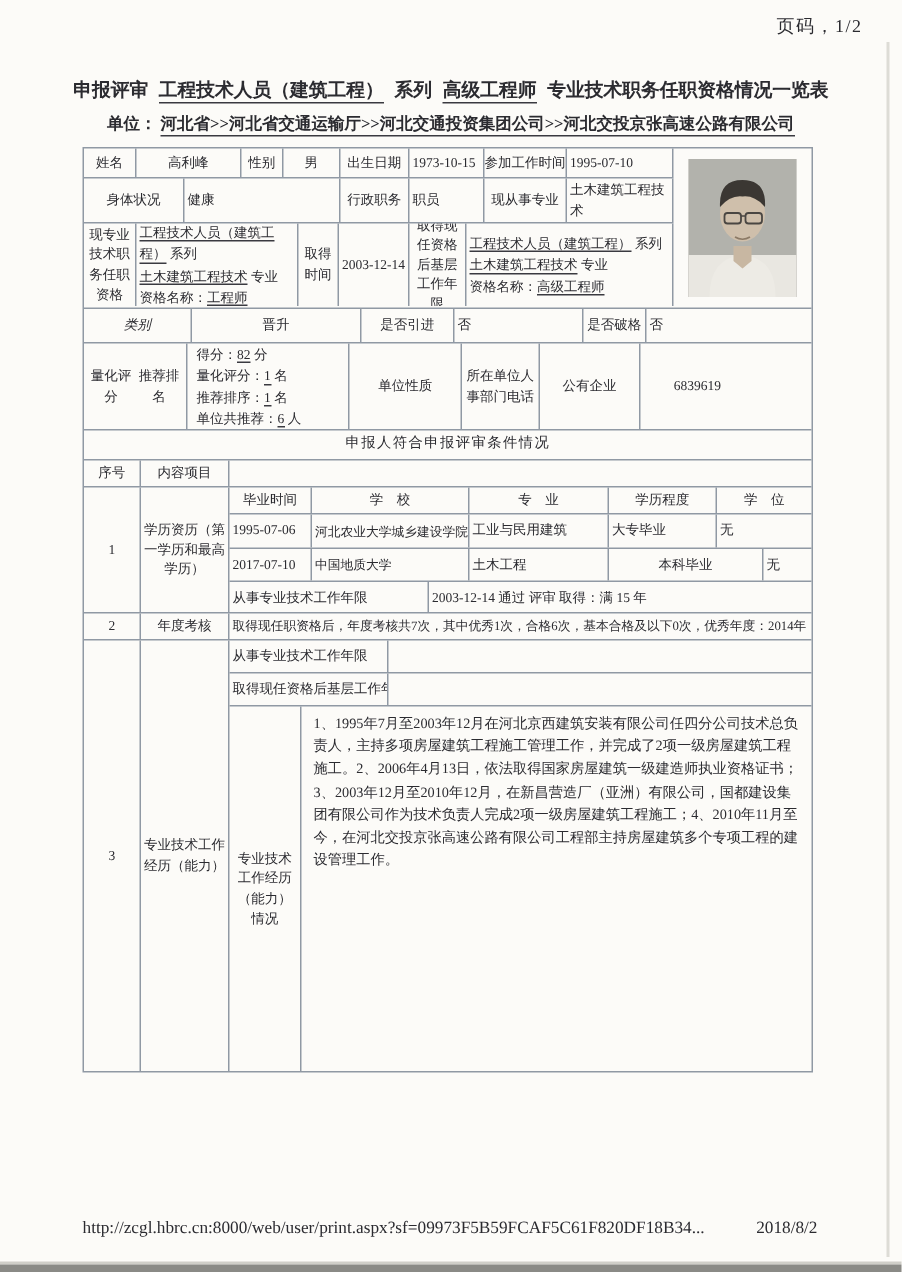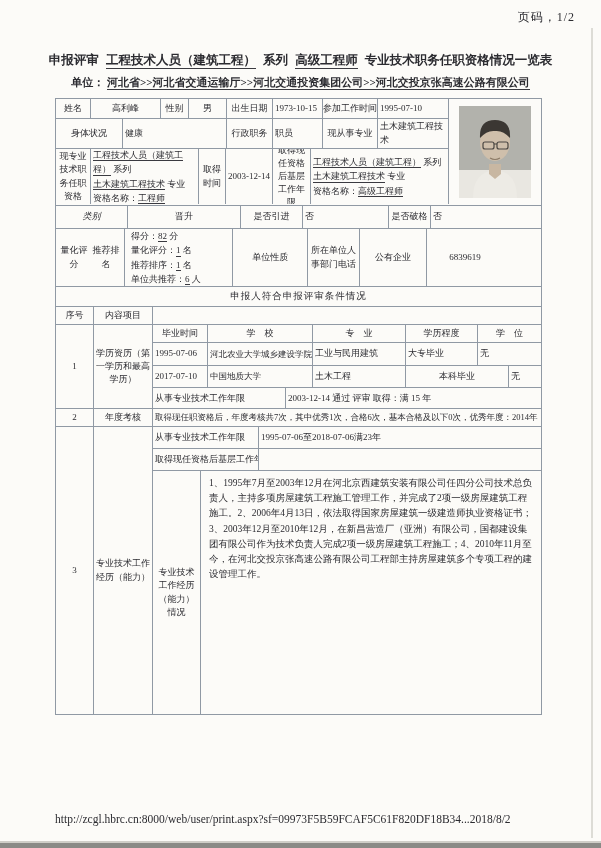--- a/index.html
+++ b/index.html
@@ -218,37 +218,36 @@
     <div class="c nw" style="width:59px;">年度考核</div>
     <div class="c nw left last fill sm">取得现任职资格后，年度考核共7次，其中优秀1次，合格6次，基本合格及以下0次，优秀年度：2014年</div>
   </div>
 
   <div class="r" style="height:287px;">
     <div class="c" style="width:38px;">3</div>
     <div class="c" style="width:59px;">专业技术工作经历（能力）</div>
     <div class="stack last fill">
       <div class="r" style="height:22px;">
         <div class="c nw left" style="width:106px;">从事专业技术工作年限</div>
-        <div class="c nw left last fill">1995-07-06至2018-07-06满23年</div>
       </div>
       <div class="r" style="height:22px;">
         <div class="c nw left" style="width:106px;">取得现任资格后基层工作年限</div>
         <div class="c nw left last fill"></div>
       </div>
       <div class="r fill">
         <div class="c col" style="width:48px;">专业技术工作经历（能力）情况</div>
         <div class="c top left last fill">
           <div class="para">1、1995年7月至2003年12月在河北京西建筑安装有限公司任四分公司技术总负责人，主持多项房屋建筑工程施工管理工作，并完成了2项一级房屋建筑工程施工。2、2006年4月13日，依法取得国家房屋建筑一级建造师执业资格证书；3、2003年12月至2010年12月，在新昌营造厂（亚洲）有限公司，国都建设集团有限公司作为技术负责人完成2项一级房屋建筑工程施工；4、2010年11月至今，在河北交投京张高速公路有限公司工程部主持房屋建筑多个专项工程的建设管理工作。</div>
         </div>
       </div>
     </div>
   </div>
 
 </div>
 
-<div style="position:absolute;left:55px;top:813px;width:490px;display:flex;justify-content:flex-start;font-size:11.5px;">
+<div style="position:absolute;left:55px;top:813px;width:490px;display:flex;justify-content:space-between;font-size:11.5px;">
   <span>http://zcgl.hbrc.cn:8000/web/user/print.aspx?sf=09973F5B59FCAF5C61F820DF18B34...</span>
   <span>2018/8/2</span>
 </div>
 
 <div class="scan-edge-right"></div>
 <div class="scan-edge-bottom2"></div>
 <div class="scan-edge-bottom"></div>
 
 </body></html>

